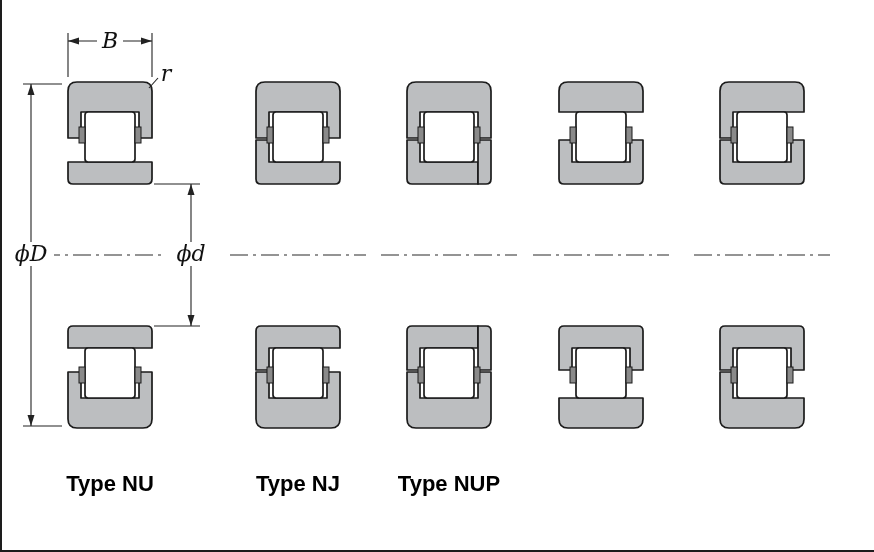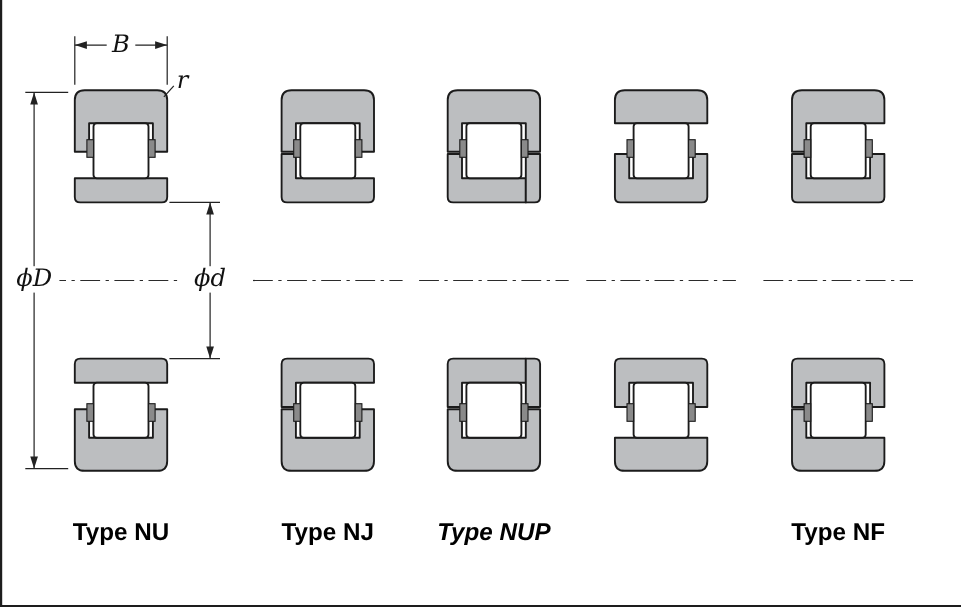--- a/index.html
+++ b/index.html
@@ -103,18 +103,17 @@
       </g>
     </svg>
 
   <div class="dim-label" style="left:97px;top:29px;width:26px;">B</div>
   <div class="dim-label no-bg" style="left:156px;top:62px;width:20px;">r</div>
   <div class="dim-label" style="left:8px;top:242px;width:46px;">ϕD</div>
   <div class="dim-label" style="left:168px;top:242px;width:46px;">ϕd</div>
 
   <div class="type-label" style="left:35px;">Type NU</div>
   <div class="type-label" style="left:223px;">Type NJ</div>
-  <div class="type-label" style="left:374px;font-style:italic;">Type NUP</div>
-  <div class="type-label" style="left:687px;">Type NF</div>
+  <div class="type-label" style="left:374px;">Type NUP</div>
 
   <div class="frame-left"></div>
   <div class="frame-bottom"></div>
 </div>
 
 </body></html>

